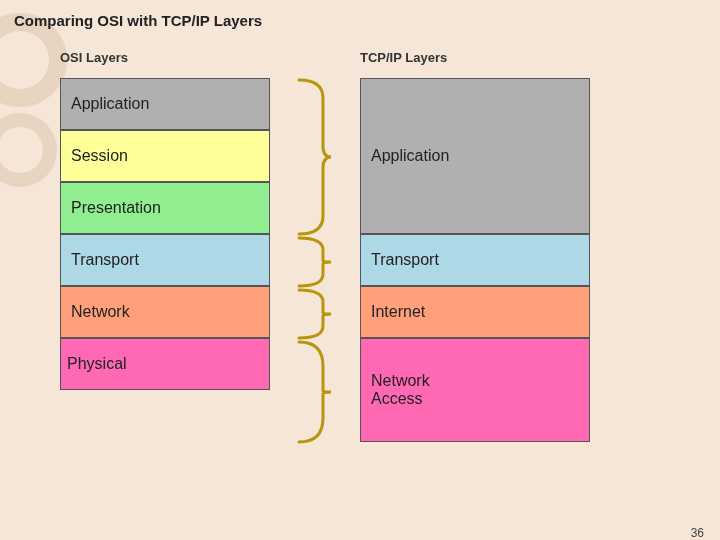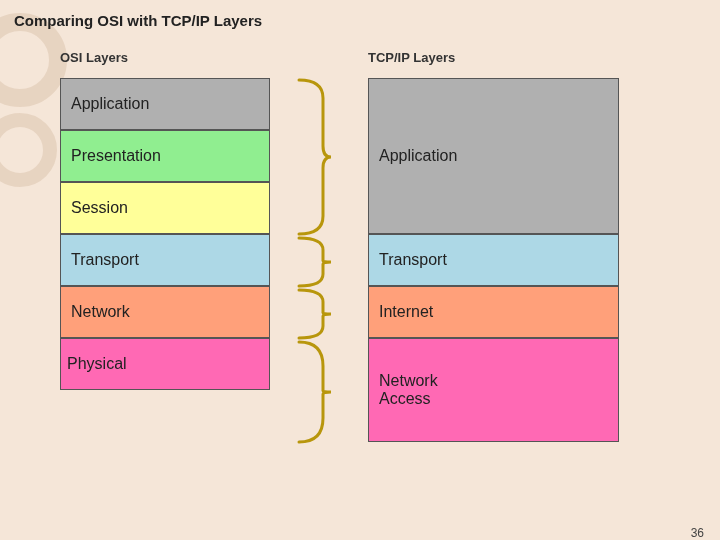--- a/index.html
+++ b/index.html
@@ -45,22 +45,22 @@
     }
     .brace-col {
       width: 50px;
       display: flex;
       flex-direction: column;
       align-items: center;
       justify-content: flex-start;
       padding-top: 28px;
     }
     .tcp-col {
-      width: 251px;
-      margin-left: 16px;
+      width: 230px;
+      margin-left: 8px;
     }
     .layer-box {
       width: 100%;
       border: 1.5px solid #555;
       display: flex;
       align-items: center;
       justify-content: flex-start;
       padding-left: 10px;
       font-size: 16px;
       font-weight: 500;
@@ -95,22 +95,22 @@
   <circle cx="20" cy="150" r="30" fill="none" stroke="#c0a080" stroke-width="14"></circle>
 </svg>
 
 <div class="page-title">Comparing OSI with TCP/IP Layers</div>
 
 <div class="main-container">
 
   <div class="osi-col">
     <div class="column-label">OSI Layers</div>
     <div class="layer-box osi-application">Application</div>
+    <div class="layer-box osi-session">Session</div>
     <div class="layer-box osi-presentation">Presentation</div>
-    <div class="layer-box osi-session">Session</div>
     <div class="layer-box osi-transport">Transport</div>
     <div class="layer-box osi-network">Network</div>
     <div class="layer-box osi-physical">Physical</div>
   </div>
 
   <div class="brace-col">
 
     <svg width="40" height="158" viewBox="0 0 40 158">
 
       <path d="M8,2 Q32,2 32,20 L32,68 Q32,79 40,79 Q32,79 32,90 L32,138 Q32,156 8,156" fill="none" stroke="#b8960c" stroke-width="3" stroke-linecap="round"></path>

